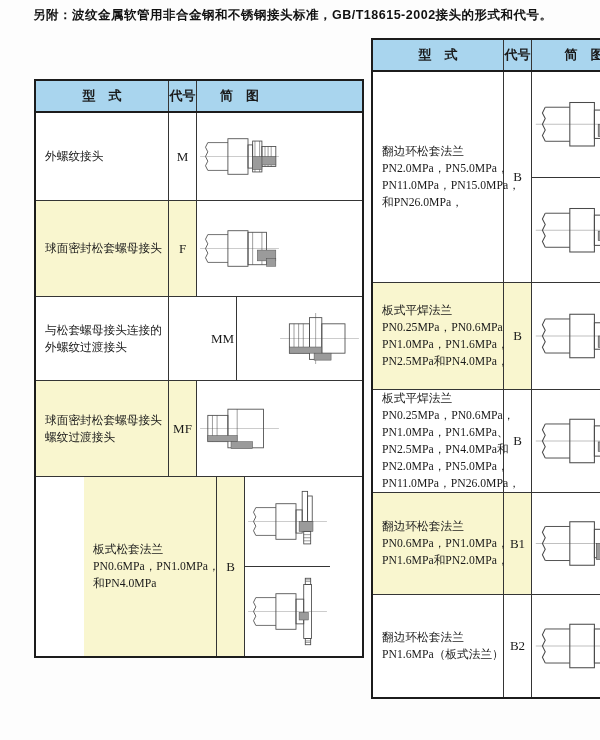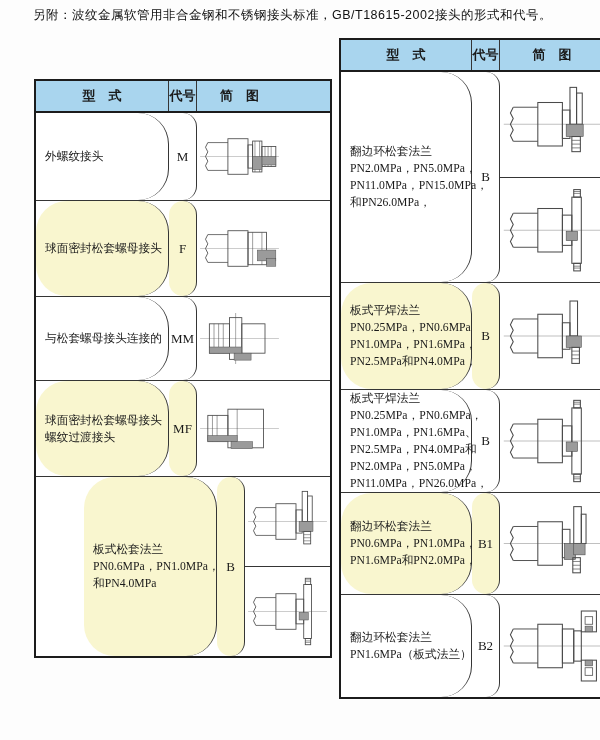--- a/index.html
+++ b/index.html
@@ -5,21 +5,21 @@
   html,body{margin:0;padding:0;}
   body{
     width:600px;height:740px;background:#fcfcfc;
     font-family:"Liberation Serif","DejaVu Serif",serif;
     color:#1a1a1a;position:relative;overflow:hidden;
   }
   .page{position:absolute;inset:0;background:#fdfdfd;}
   .title{
     position:absolute;left:33px;top:7px;width:556px;
     font-family:"Liberation Sans","DejaVu Sans",sans-serif;
-    font-weight:normal;font-size:12.5px;letter-spacing:0.5px;color:#111;
+    font-weight:bold;font-size:12.5px;letter-spacing:0.5px;color:#111;
   }
   .tables{position:absolute;left:34px;top:38px;display:flex;gap:7px;align-items:center;}
   .half{
     border:2px solid var(--border-dark,#1c1c1c);
     background:#fff;box-sizing:content-box;
   }
   .half.left{--type-w:133px;--diag-w:85px;}
   .half.right{--type-w:131px;--diag-w:104px;}
   .hrow{
     display:flex;height:32px;background:var(--header-bg,#a9d5ee);
@@ -28,21 +28,21 @@
   .hcell{
     display:flex;align-items:center;justify-content:center;
     font-size:13px;font-weight:bold;box-sizing:border-box;
     border-right:1px solid var(--border-inner,#333);
   }
   .hcell.type{width:var(--type-w);}
   .hcell.code{width:28px;}
   .hcell.diagram{width:var(--diag-w);border-right:none;}
   .row{display:flex;box-sizing:border-box;border-top:1px solid var(--border-inner,#333);}
   .hrow + .row{border-top:none;}
-  .cell{box-sizing:border-box;border-right:1px solid var(--border-inner,#333);border-radius:31px;}
+  .cell{box-sizing:border-box;border-right:1px solid var(--border-inner,#333);}
   .cell.type{
     width:var(--type-w);display:flex;flex-direction:column;justify-content:center;
     padding:2px 3px 2px 9px;font-size:12px;line-height:17px;
   }
   .cell.type .line{white-space:nowrap;font-size:11.7px;}
   .cell.code{
     width:28px;display:flex;align-items:center;justify-content:center;
     font-size:13px;
   }
   .cell.diag{width:var(--diag-w);display:flex;flex-direction:column;border-right:none;}
@@ -105,23 +105,24 @@
                 <rect x="40" y="22" width="26" height="46" stroke="#4a4a4a" fill="none" stroke-width="1.1"></rect>
                 <rect x="66" y="24" width="24" height="42" stroke="#4a4a4a" fill="none" stroke-width="1.1"></rect>
                 <line x1="72" y1="24" x2="72" y2="66" stroke="#4a4a4a" stroke-width="0.7"></line>
                 <line x1="84" y1="24" x2="84" y2="66" stroke="#4a4a4a" stroke-width="0.7"></line>
                 <rect x="78" y="47" width="24" height="14" fill="#9b9b9b" stroke="#4a4a4a" stroke-width="0.6"></rect>
                 <rect x="90" y="58" width="12" height="10" fill="#9b9b9b" stroke="#4a4a4a" stroke-width="0.6"></rect>
               </svg>
             </div>
           </div>
         </div>
-        <div class="row" style="height: 84px;">
+        <div class="row" style="height: 84px; gap: 40px;">
           <div class="cell type">
             <div class="line">与松套螺母接头连接的</div>
+            <div class="line">外螺纹过渡接头</div>
           </div>
           <div class="cell code">MM</div>
           <div class="cell diag">
             <div class="subdiag">
               <svg viewBox="0 0 110 90" preserveAspectRatio="xMidYMid meet">
                 <line x1="4" y1="45" x2="106" y2="45" stroke="#8f8f8f" stroke-width="0.6"></line>
                 <rect x="16" y="26" width="26" height="38" stroke="#4a4a4a" fill="none" stroke-width="1.1"></rect>
                 <line x1="22" y1="26" x2="22" y2="64" stroke="#4a4a4a" stroke-width="0.7"></line>
                 <line x1="28" y1="26" x2="28" y2="64" stroke="#4a4a4a" stroke-width="0.7"></line>
                 <line x1="34" y1="26" x2="34" y2="64" stroke="#4a4a4a" stroke-width="0.7"></line>

